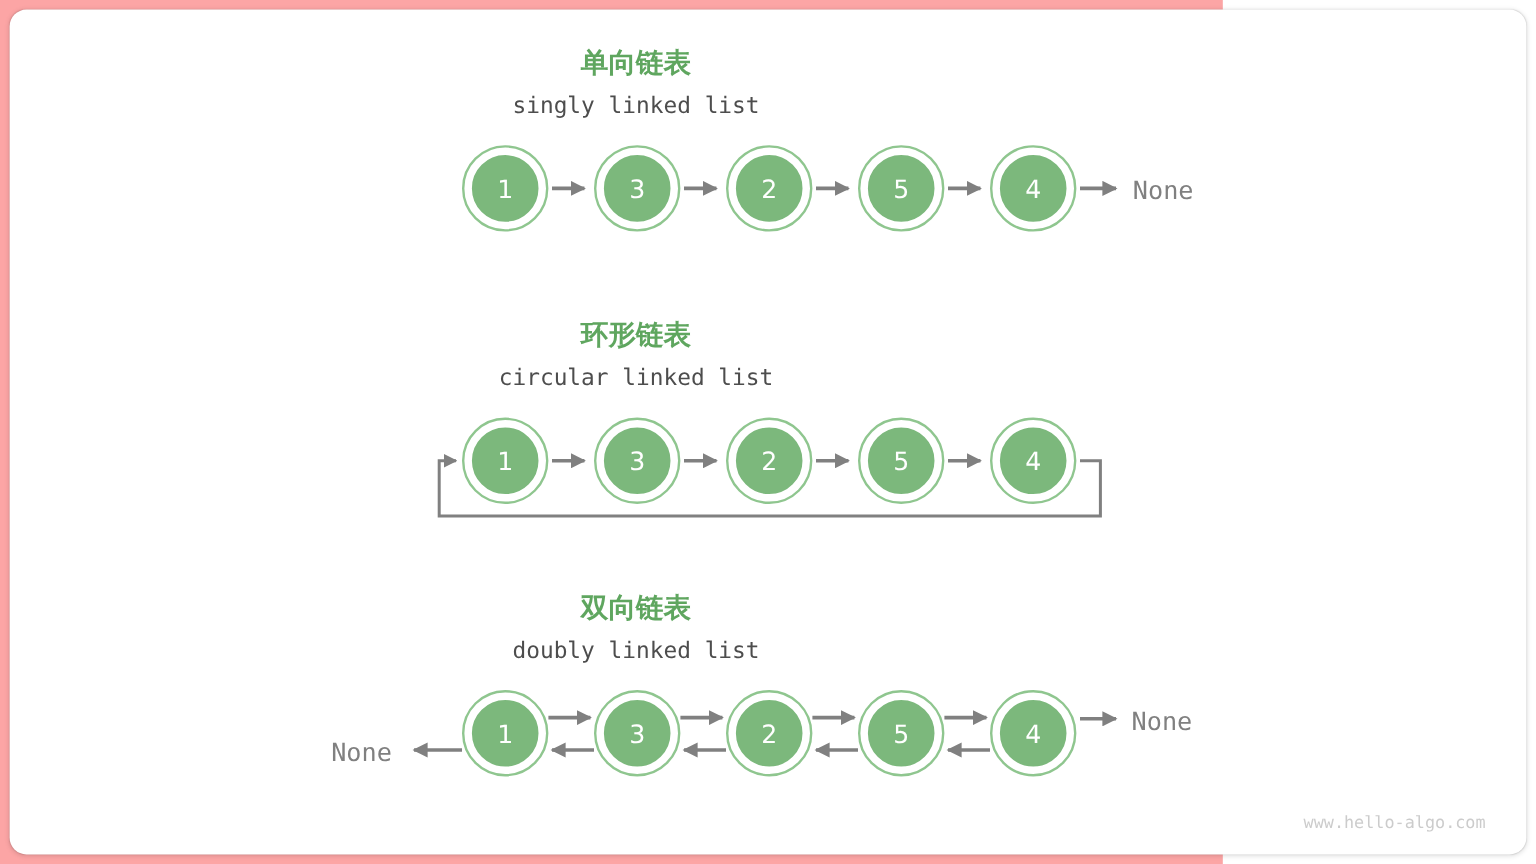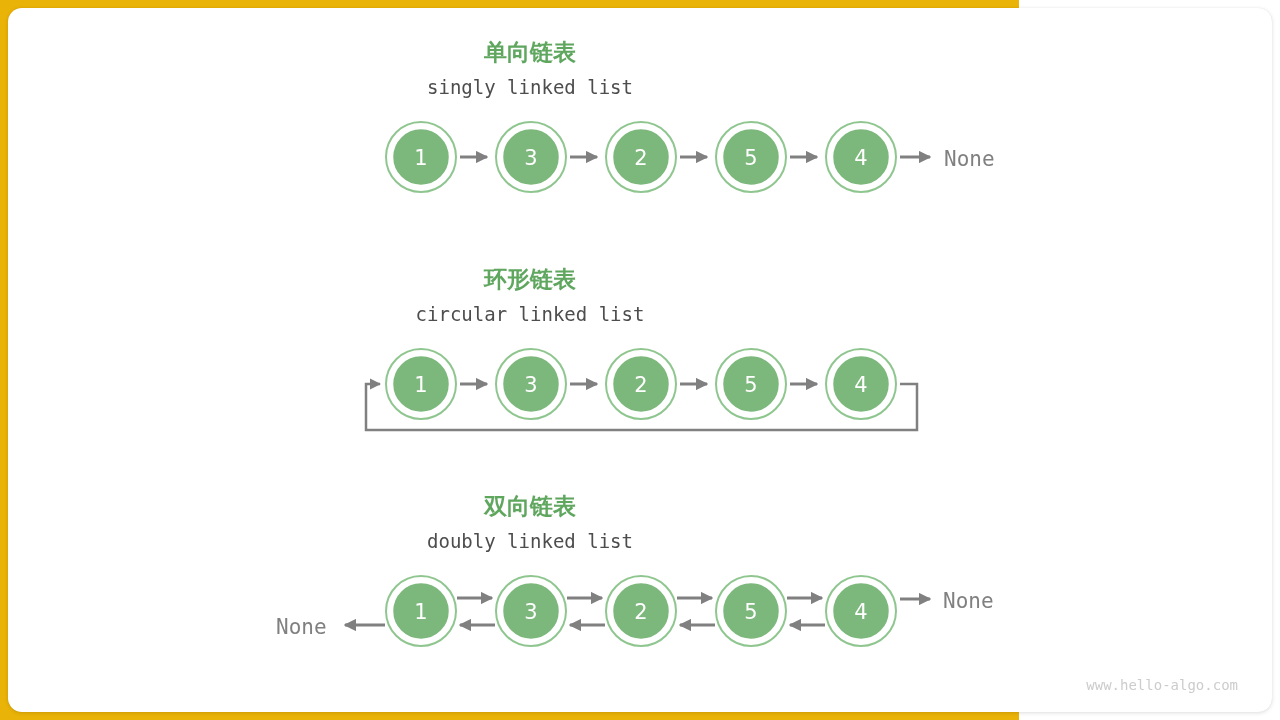--- a/index.html
+++ b/index.html
@@ -10,21 +10,21 @@
   body {
     width: 1280px;
     height: 720px;
     font-family: "DejaVu Sans", sans-serif;
     overflow: hidden;
   }
   #canvas {
     position: relative;
     width: 1019px;
     height: 720px;
-    background: #eab308;
+    background: #fca5a5;
   }
   .card {
     position: absolute;
     left: 8px;
     top: 8px;
     width: 1264px;
     height: 704px;
     background: #ffffff;
     border-radius: 14px;
     box-shadow: 0 1px 4px rgba(0,0,0,0.13), 0 0 1px rgba(0,0,0,0.10);

